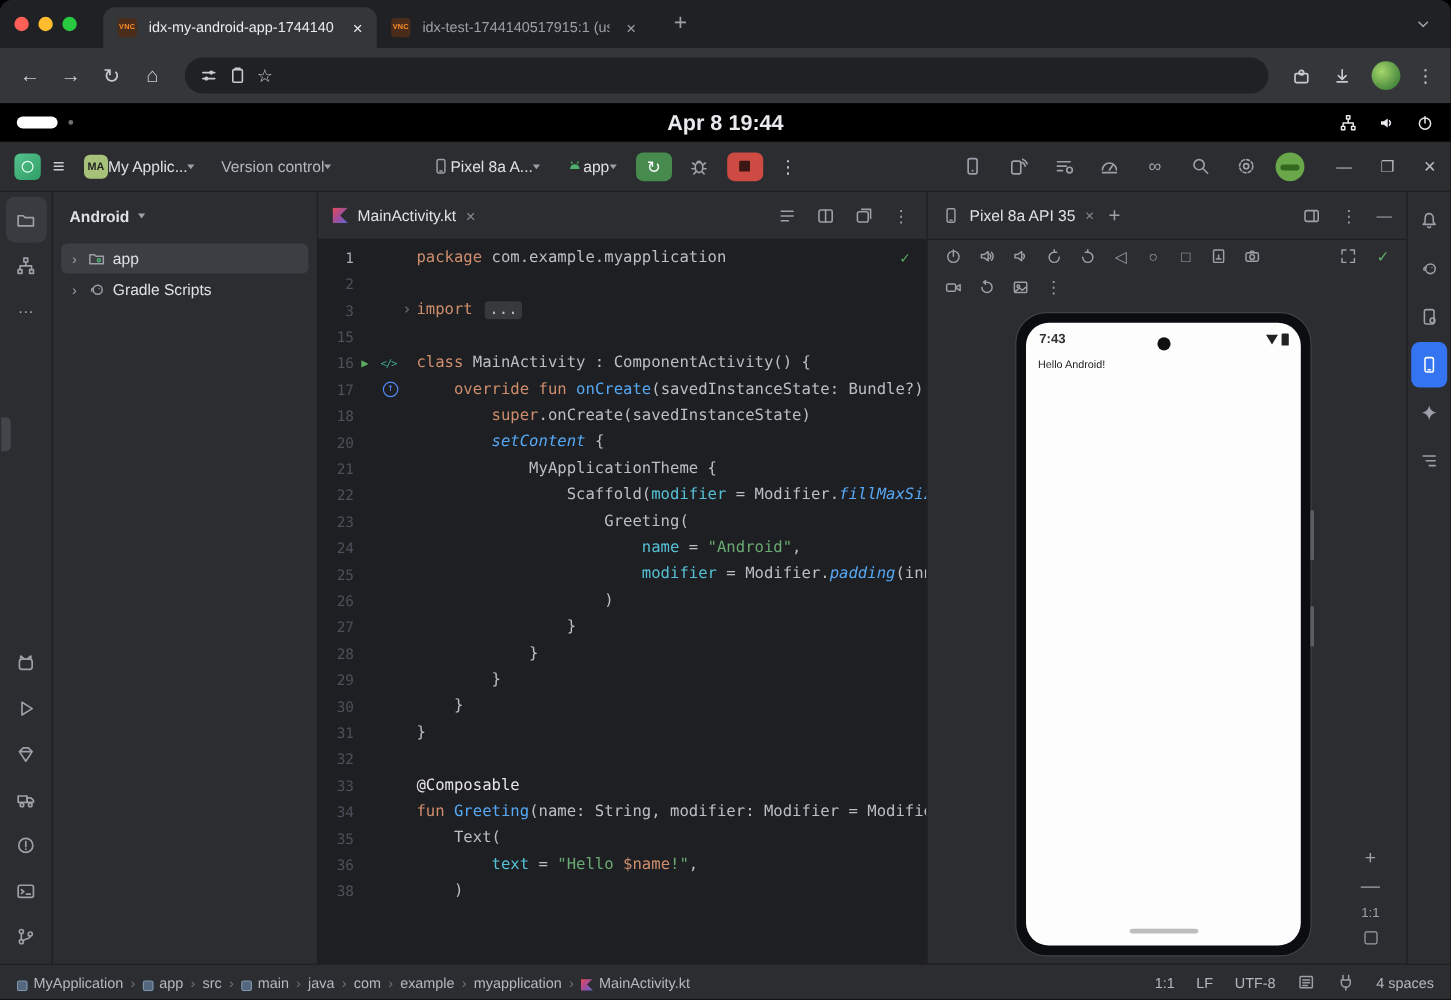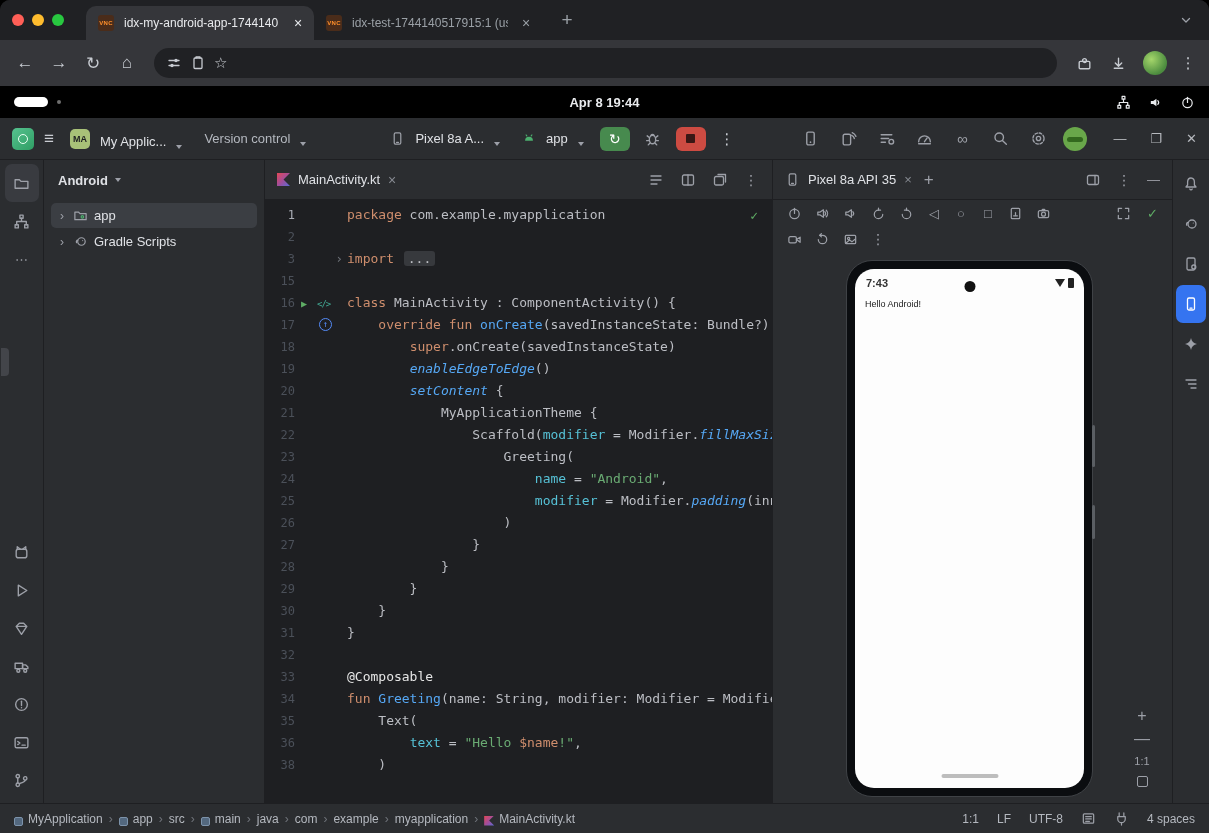--- a/index.html
+++ b/index.html
@@ -32,32 +32,32 @@
   .url-host{color:#e8eaed}.url-path{color:#9aa0a6}
   .bt-icon{width:30px;display:flex;align-items:center;justify-content:center;}
   .browser-avatar{width:24px;height:24px;border-radius:50%;flex:none;margin:0 6px;
                   background:radial-gradient(circle at 35% 35%,#a5d66b,#4c8c3f 70%);}
   .kebab{color:#c7cbd1;font-size:15px;width:22px;text-align:center;}
 
   
   .vnc-bar{height:32px;flex:none;background:#000;position:relative;display:flex;align-items:center;padding:0 14px;color:#e8eaed;}
   .activities-pill{width:34px;height:10px;background:#fff;border-radius:5px;}
   .vnc-dot{width:4px;height:4px;background:#6f6f6f;border-radius:50%;margin-left:9px;}
-  .vnc-clock{position:absolute;left:50%;transform:translateX(-50%);font-size:13px;font-weight:bold;}
+  .vnc-clock{position:absolute;left:50%;transform:translateX(-50%);font-size:18px;font-weight:bold;}
   .vnc-right{margin-left:auto;display:flex;align-items:center;gap:17px;}
   .vnc-bar .svgi *{stroke:#e8eaed;}
 
   
   .ide{height:715px;flex:none;display:flex;flex-direction:column;background:#2b2d30;color:#dfe1e5;font-size:13px;}
   .ide-toolbar{height:42px;flex:none;display:flex;align-items:center;padding:0 12px;gap:10px;border-bottom:1px solid #1e1f22;}
   .as-logo{width:22px;height:22px;border-radius:5px;flex:none;
            background:linear-gradient(140deg,#56c28f,#2f9e64);position:relative;}
   .as-logo:after{content:"";position:absolute;inset:6px;border:1.5px solid #eafff3;border-radius:50%;}
   .hamburger{color:#c9ccd2;font-size:17px;}
-  .widget{display:flex;align-items:flex-end;gap:10px;padding:3px 6px;border-radius:6px;}
+  .widget{display:flex;align-items:center;gap:0;padding:3px 6px;border-radius:6px;}
   .ma-badge{width:20px;height:20px;border-radius:5px;background:#a8c178;color:#1e1f22;
             font-size:9px;font-weight:bold;display:flex;align-items:center;justify-content:center;}
   .chev{width:0;height:0;border-left:3.8px solid transparent;border-right:3.8px solid transparent;border-top:4.5px solid #9da0a8;}
   .dim{color:#b4b8bf;}
   .run-btn{width:30px;height:24px;border-radius:6px;background:#478a4e;color:#fff;display:flex;
            align-items:center;justify-content:center;font-size:14px;}
   .stop-btn{width:30px;height:24px;border-radius:6px;background:#cd4b42;display:flex;align-items:center;justify-content:center;}
   .stop-btn .sq{width:9px;height:9px;background:#3a1715;border-radius:1px;}
   .tb-icon{width:26px;height:26px;display:flex;align-items:center;justify-content:center;color:#9da0a8;}
   .ide-avatar{width:24px;height:24px;border-radius:50%;background:#69a74a;position:relative;overflow:hidden;}
@@ -499,25 +499,20 @@
                   <span class="ovr-mark">↑</span>
                 </span>
                 <span class="code"><span class="tk-pl">    </span><span class="tk-kw">override</span><span class="tk-pl"> </span><span class="tk-kw">fun</span><span class="tk-pl"> </span><span class="tk-fn">onCreate</span><span class="tk-pl">(savedInstanceState: Bundle?) {</span></span>
               </div>
               <div class="code-line">
                 <span class="ln">18</span>
                 <span class="gut"></span>
                 <span class="code"><span class="tk-pl">        </span><span class="tk-kw">super</span><span class="tk-pl">.onCreate(savedInstanceState)</span></span>
               </div>
               <div class="code-line">
-                <span class="ln">19</span>
-                <span class="gut"></span>
-                <span class="code"><span class="tk-pl">        </span><span class="tk-ex">enableEdgeToEdge</span><span class="tk-pl">()</span></span>
-              </div>
-              <div class="code-line">
                 <span class="ln">20</span>
                 <span class="gut"></span>
                 <span class="code"><span class="tk-pl">        </span><span class="tk-ex">setContent</span><span class="tk-pl"> {</span></span>
               </div>
               <div class="code-line">
                 <span class="ln">21</span>
                 <span class="gut"></span>
                 <span class="code"><span class="tk-pl">            MyApplicationTheme {</span></span>
               </div>
               <div class="code-line">

